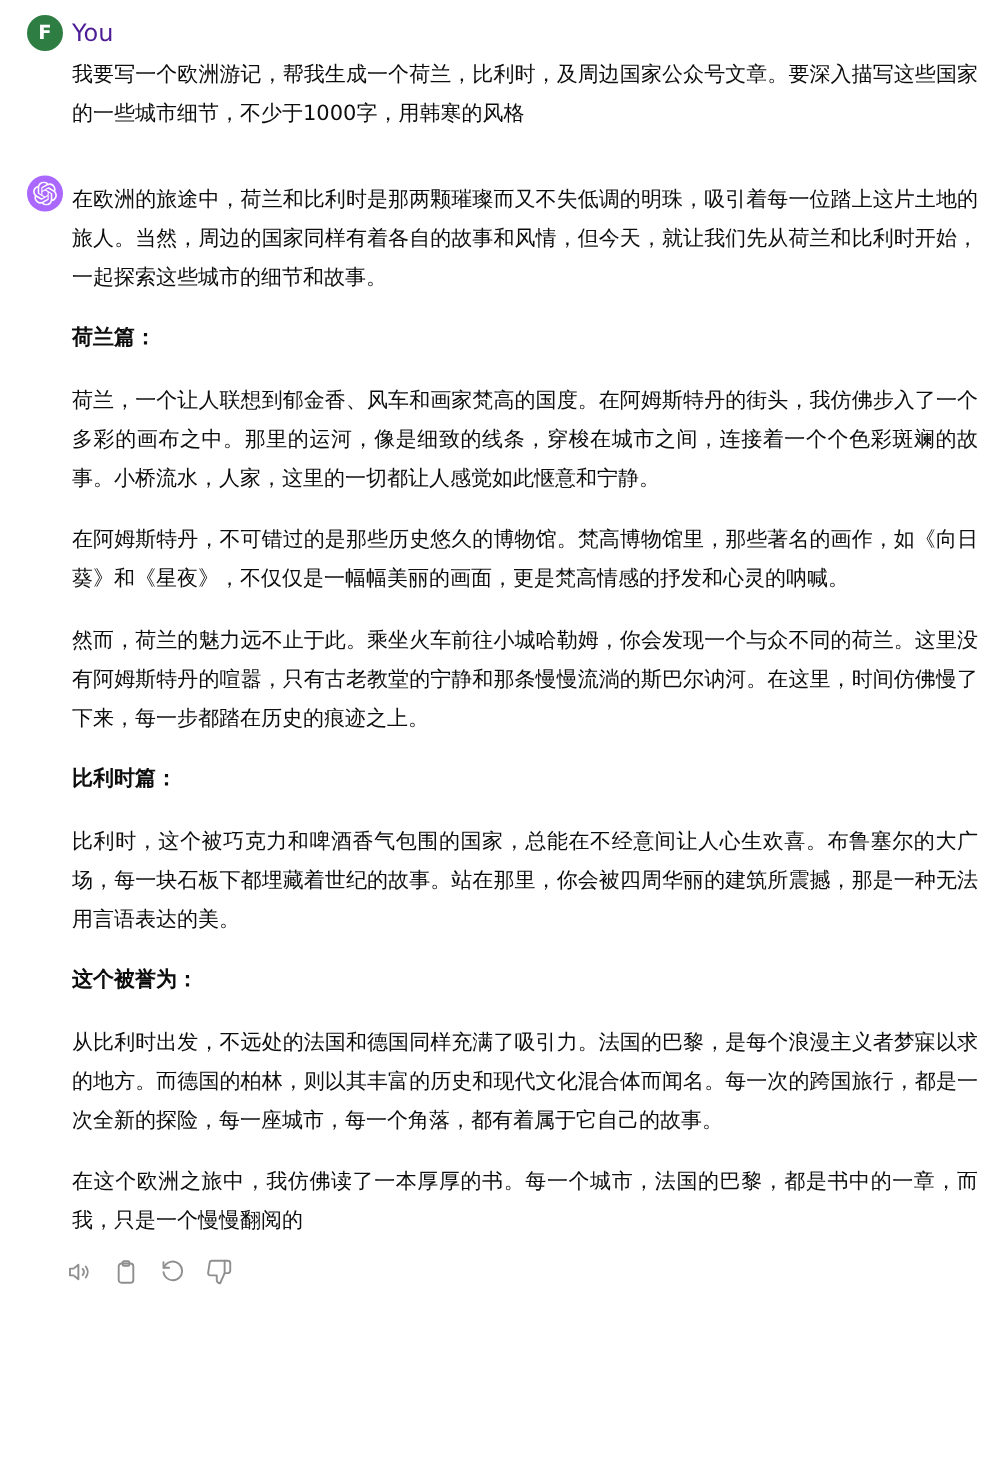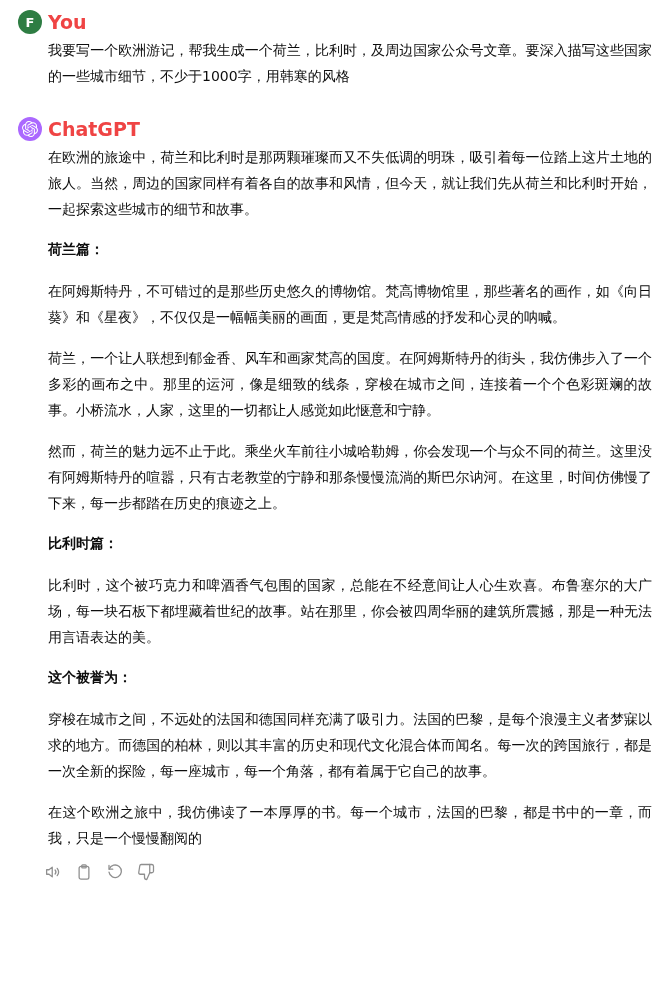--- a/index.html
+++ b/index.html
@@ -33,24 +33,24 @@
     display: flex;
     align-items: center;
     justify-content: center;
     color: #ffffff;
     font-size: 13px;
     font-weight: 700;
     overflow: hidden;
     user-select: none;
   }
   .role {
-    font-weight: 700;
-    font-size: 19px;
+    font-weight: 400;
+    font-size: 16px;
     line-height: 24px;
-    color: #ef4444;
+    color: #4c1d95;
   }
   .turn-body {
     grid-column: 2;
     max-width: 604px;
   }
   .turn-body > :first-child { margin-top: 3px; }
   .msg {
     font-size: 14px;
     line-height: 26px;
     margin: 0 0 15px 0;
@@ -112,33 +112,32 @@
       <p class="msg">我要写一个欧洲游记，帮我生成一个荷兰，比利时，及周边国家公众号文章。要深入描写这些国家的一些城市细节，不少于1000字，用韩寒的风格</p>
     </div>
   </section>
 
   <section class="turn assistant">
     <div class="avatar bot-avatar" style="background: rgb(171, 104, 255);">
       <svg viewBox="0 0 24 24">
         <path d="M22.2819 9.8211a5.9847 5.9847 0 0 0-.5157-4.9108 6.0462 6.0462 0 0 0-6.5098-2.9A6.0651 6.0651 0 0 0 4.9807 4.1818a5.9847 5.9847 0 0 0-3.9977 2.9 6.0462 6.0462 0 0 0 .7427 7.0966 5.98 5.98 0 0 0 .511 4.9107 6.051 6.051 0 0 0 6.5146 2.9001A5.9847 5.9847 0 0 0 13.2599 24a6.0557 6.0557 0 0 0 5.7718-4.2058 5.9894 5.9894 0 0 0 3.9977-2.9001 6.0557 6.0557 0 0 0-.7475-7.073zm-9.022 12.6081a4.4755 4.4755 0 0 1-2.8764-1.0408l.1419-.0804 4.7783-2.7582a.7948.7948 0 0 0 .3927-.6813v-6.7369l2.02 1.1686a.071.071 0 0 1 .038.0615v5.5826a4.504 4.504 0 0 1-4.4945 4.4849zm-9.6607-4.1254a4.4708 4.4708 0 0 1-.5346-3.0137l.142.0852 4.783 2.7582a.7712.7712 0 0 0 .7806 0l5.8428-3.3685v2.3324a.0804.0804 0 0 1-.0332.0615L9.74 19.9502a4.4992 4.4992 0 0 1-6.1408-1.6464zM2.3408 7.8956a4.485 4.485 0 0 1 2.3655-1.9728V11.6a.7664.7664 0 0 0 .3879.6765l5.8144 3.3543-2.0201 1.1685a.0757.0757 0 0 1-.071 0l-4.8303-2.7865A4.504 4.504 0 0 1 2.3408 7.8956zm16.5963 3.8558L13.1038 8.364 15.1192 7.2a.0757.0757 0 0 1 .071 0l4.8303 2.7913a4.4944 4.4944 0 0 1-.6765 8.1042v-5.6772a.79.79 0 0 0-.407-.667zm2.0107-3.0231l-.142-.0852-4.7735-2.7818a.7759.7759 0 0 0-.7854 0L9.409 9.2297V6.8974a.0662.0662 0 0 1 .0284-.0615l4.8303-2.7866a4.4992 4.4992 0 0 1 6.6802 4.66zM8.3065 12.863l-2.02-1.1638a.0804.0804 0 0 1-.038-.0567V6.0742a4.4992 4.4992 0 0 1 7.3757-3.4537l-.142.0805L8.704 5.459a.7948.7948 0 0 0-.3927.6813zm1.0976-2.3654l2.602-1.4998 2.6069 1.4998v2.9994l-2.5974 1.4997-2.6067-1.4997z"></path>
       </svg>
     </div>
-    <div class="role">ChatGPT</div>
     <div class="turn-body">
 
       <div>
           <p class="msg">在欧洲的旅途中，荷兰和比利时是那两颗璀璨而又不失低调的明珠，吸引着每一位踏上这片土地的旅人。当然，周边的国家同样有着各自的故事和风情，但今天，就让我们先从荷兰和比利时开始，一起探索这些城市的细节和故事。</p>
           <h3 class="heading">荷兰篇：</h3>
+          <p class="msg">荷兰，一个让人联想到郁金香、风车和画家梵高的国度。在阿姆斯特丹的街头，我仿佛步入了一个多彩的画布之中。那里的运河，像是细致的线条，穿梭在城市之间，连接着一个个色彩斑斓的故事。小桥流水，人家，这里的一切都让人感觉如此惬意和宁静。</p>
           <p class="msg">在阿姆斯特丹，不可错过的是那些历史悠久的博物馆。梵高博物馆里，那些著名的画作，如《向日葵》和《星夜》，不仅仅是一幅幅美丽的画面，更是梵高情感的抒发和心灵的呐喊。</p>
-          <p class="msg">荷兰，一个让人联想到郁金香、风车和画家梵高的国度。在阿姆斯特丹的街头，我仿佛步入了一个多彩的画布之中。那里的运河，像是细致的线条，穿梭在城市之间，连接着一个个色彩斑斓的故事。小桥流水，人家，这里的一切都让人感觉如此惬意和宁静。</p>
           <p class="msg">然而，荷兰的魅力远不止于此。乘坐火车前往小城哈勒姆，你会发现一个与众不同的荷兰。这里没有阿姆斯特丹的喧嚣，只有古老教堂的宁静和那条慢慢流淌的斯巴尔讷河。在这里，时间仿佛慢了下来，每一步都踏在历史的痕迹之上。</p>
           <h3 class="heading">比利时篇：</h3>
           <p class="msg">比利时，这个被巧克力和啤酒香气包围的国家，总能在不经意间让人心生欢喜。布鲁塞尔的大广场，每一块石板下都埋藏着世纪的故事。站在那里，你会被四周华丽的建筑所震撼，那是一种无法用言语表达的美。</p>
           <h3 class="heading">这个被誉为：</h3>
-          <p class="msg">穿梭在城市之间，不远处的法国和德国同样充满了吸引力。法国的巴黎，是每个浪漫主义者梦寐以求的地方。而德国的柏林，则以其丰富的历史和现代文化混合体而闻名。每一次的跨国旅行，都是一次全新的探险，每一座城市，每一个角落，都有着属于它自己的故事。</p>
+          <p class="msg">从比利时出发，不远处的法国和德国同样充满了吸引力。法国的巴黎，是每个浪漫主义者梦寐以求的地方。而德国的柏林，则以其丰富的历史和现代文化混合体而闻名。每一次的跨国旅行，都是一次全新的探险，每一座城市，每一个角落，都有着属于它自己的故事。</p>
           <p class="msg">在这个欧洲之旅中，我仿佛读了一本厚厚的书。每一个城市，法国的巴黎，都是书中的一章，而我，只是一个慢慢翻阅的</p>
         </div>
 
       <div class="actions">
         <button class="action-btn" aria-label="Read aloud" style="color: rgb(143, 143, 143);">
           <svg viewBox="0 0 24 24">
             <path d="M11 5.5 6.7 9H3.5v6h3.2L11 18.5z"></path>
             <path d="M14.8 9.3a4.2 4.2 0 0 1 0 5.4"></path>
             <path d="M17.6 7.1a8 8 0 0 1 0 9.8"></path>
           </svg>

